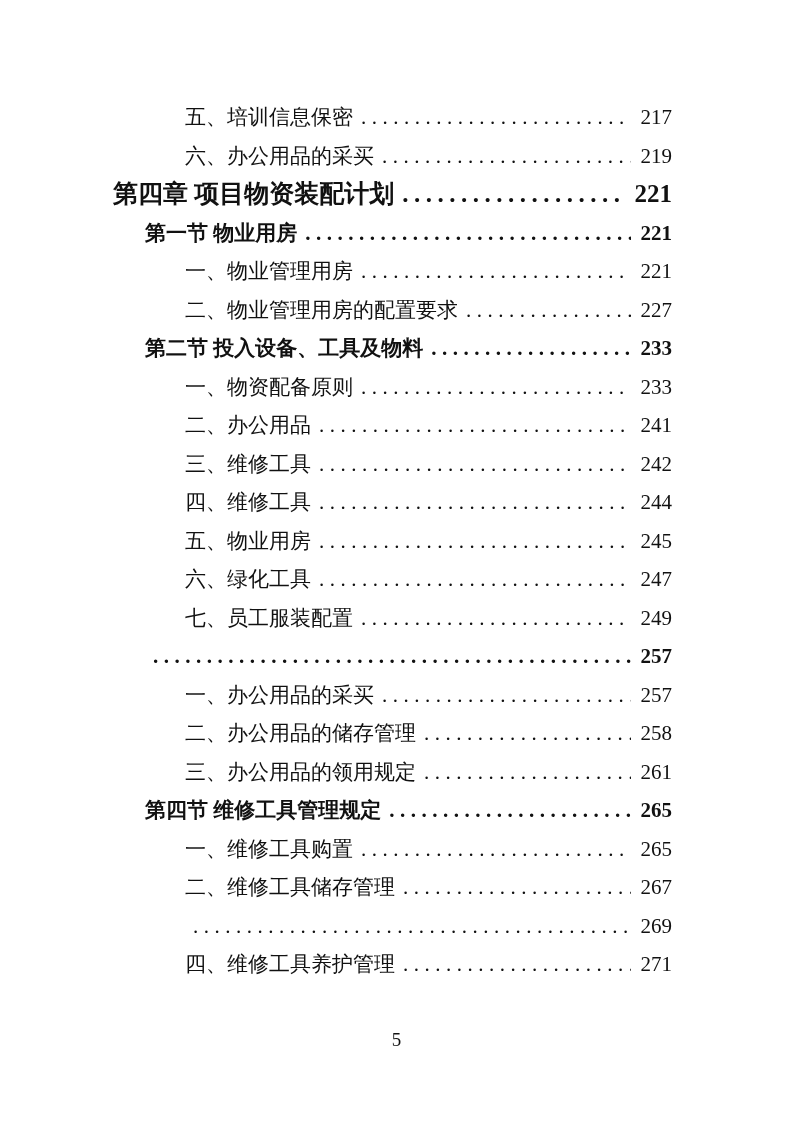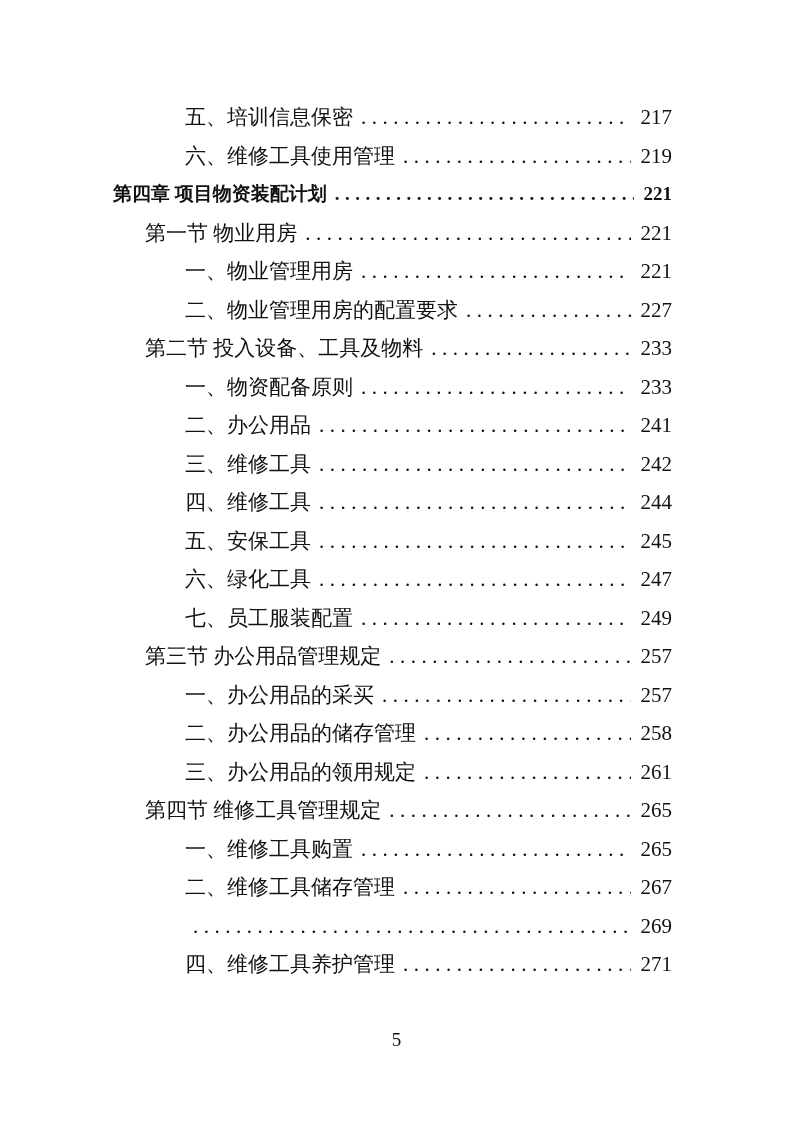--- a/index.html
+++ b/index.html
@@ -27,25 +27,25 @@
     width: 559px;
   }
   .toc-row {
     display: flex;
     align-items: baseline;
     height: 38.5px;
     line-height: 38.5px;
     font-size: 21px;
     white-space: nowrap;
   }
-  .toc-row.level-1 { padding-left: 32px; }
+  .toc-row.level-1 { padding-left: 32px; font-weight: bold; }
   .toc-row.level-2 { padding-left: 72px; }
   .toc-row.bold {
     font-weight: 700;
-    font-size: 19px;
+    font-size: 25px;
   }
   .toc-label {
     flex: 0 0 auto;
   }
   .leader {
     flex: 1 1 auto;
     overflow: hidden;
     white-space: nowrap;
     letter-spacing: 5.5px;
     margin-left: 8px;
@@ -72,21 +72,21 @@
 
 <div class="page">
 
   <div class="toc">
       <div class="toc-row level-2">
     <span class="toc-label">五、培训信息保密</span>
     <span class="leader">............................................................</span>
     <span class="toc-page">217</span>
   </div>
       <div class="toc-row level-2">
-    <span class="toc-label">六、维修工具使用管理</span>
+    <span class="toc-label">六、办公用品的采买</span>
     <span class="leader">............................................................</span>
     <span class="toc-page">219</span>
   </div>
       <div class="toc-row level-0 bold">
     <span class="toc-label">第四章 项目物资装配计划</span>
     <span class="leader">............................................................</span>
     <span class="toc-page">221</span>
   </div>
       <div class="toc-row level-1">
     <span class="toc-label">第一节 物业用房</span>
@@ -122,36 +122,35 @@
     <span class="toc-label">三、维修工具</span>
     <span class="leader">............................................................</span>
     <span class="toc-page">242</span>
   </div>
       <div class="toc-row level-2">
     <span class="toc-label">四、维修工具</span>
     <span class="leader">............................................................</span>
     <span class="toc-page">244</span>
   </div>
       <div class="toc-row level-2">
-    <span class="toc-label">五、安保工具</span>
+    <span class="toc-label">五、物业用房</span>
     <span class="leader">............................................................</span>
     <span class="toc-page">245</span>
   </div>
       <div class="toc-row level-2">
     <span class="toc-label">六、绿化工具</span>
     <span class="leader">............................................................</span>
     <span class="toc-page">247</span>
   </div>
       <div class="toc-row level-2">
     <span class="toc-label">七、员工服装配置</span>
     <span class="leader">............................................................</span>
     <span class="toc-page">249</span>
   </div>
       <div class="toc-row level-1">
-    <span class="toc-label">第三节 办公用品管理规定</span>
     <span class="leader">............................................................</span>
     <span class="toc-page">257</span>
   </div>
       <div class="toc-row level-2">
     <span class="toc-label">一、办公用品的采买</span>
     <span class="leader">............................................................</span>
     <span class="toc-page">257</span>
   </div>
       <div class="toc-row level-2">
     <span class="toc-label">二、办公用品的储存管理</span>

